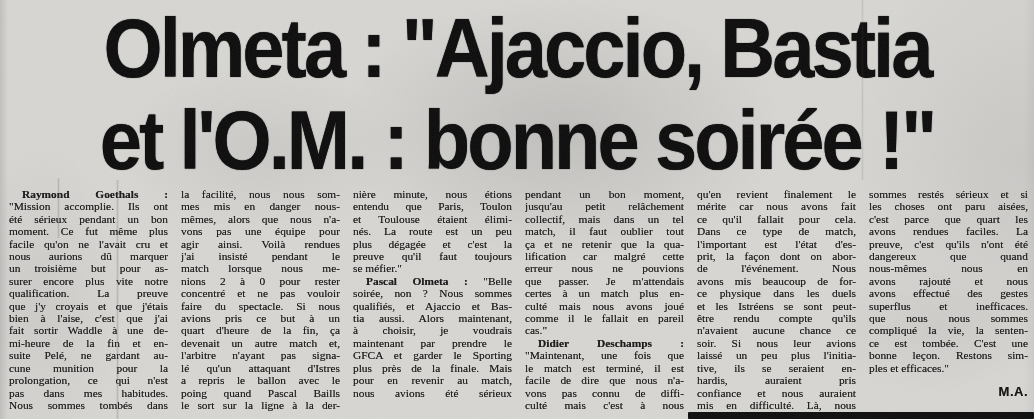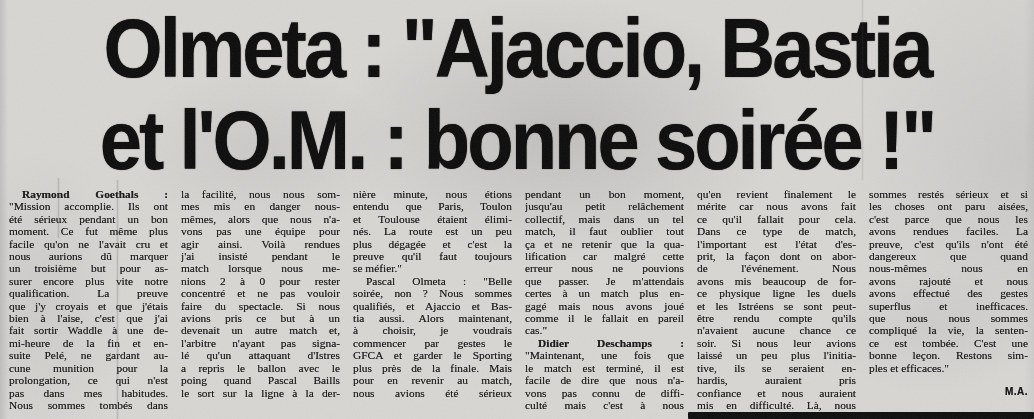--- a/index.html
+++ b/index.html
@@ -41,26 +41,26 @@
     display:flex;gap:13px;
   }
   .col{flex:1 1 0;overflow:hidden;}
   .line{
     font-size:11.4px;line-height:12.4px;min-height:12.4px;
     color:#181818;
     text-align:justify;text-align-last:justify;
     text-shadow:0 0 .5px rgba(25,25,25,.65);
   }
   .line.b{font-weight:700;}
-  .line .pre{font-weight:400;}
+  .line .pre{font-weight:700;}
   .line.ind{text-indent:13px;}
   .line.end{text-align-last:left;}
   .line.sig{
     text-align-last:right;font-family:"Liberation Sans",sans-serif;
-    font-weight:700;font-size:10px;letter-spacing:.5px;color:#111;
+    font-weight:700;font-size:13px;letter-spacing:.5px;color:#111;
   }
   .bottom-bar{
     position:absolute;left:688px;right:0;bottom:0;height:7px;
     background:#0d0d0d;border-radius:1px;
   }
   .grain{position:absolute;left:0;top:0;pointer-events:none;opacity:.5;}
 </style>
 </head>
 <body>
 
@@ -97,90 +97,91 @@
         <div class="line">mes mis en danger nous-</div>
         <div class="line">mêmes, alors que nous n'a-</div>
         <div class="line">vons pas une équipe pour</div>
         <div class="line">agir ainsi. Voilà rendues</div>
         <div class="line">j'ai insisté pendant le</div>
         <div class="line">match lorsque nous me-</div>
         <div class="line">nions 2 à 0 pour rester</div>
         <div class="line">concentré et ne pas vouloir</div>
         <div class="line">faire du spectacle. Si nous</div>
         <div class="line">avions pris ce but à un</div>
+        <div class="line">quart d'heure de la fin, ça</div>
         <div class="line">devenait un autre match et,</div>
         <div class="line">l'arbitre n'ayant pas signa-</div>
         <div class="line">lé qu'un attaquant d'Istres</div>
         <div class="line">a repris le ballon avec le</div>
         <div class="line">poing quand Pascal Baills</div>
         <div class="line">le sort sur la ligne à la der-</div>
       </div>
       <div class="col">
         <div class="line">nière minute, nous étions</div>
         <div class="line">entendu que Paris, Toulon</div>
         <div class="line">et Toulouse étaient élimi-</div>
         <div class="line">nés. La route est un peu</div>
         <div class="line">plus dégagée et c'est la</div>
         <div class="line">preuve qu'il faut toujours</div>
         <div class="line end">se méfier."</div>
         <div class="line ind"><span class="pre">Pascal Olmeta :</span> "Belle</div>
         <div class="line">soirée, non ? Nous sommes</div>
         <div class="line">qualifiés, et Ajaccio et Bas-</div>
         <div class="line">tia aussi. Alors maintenant,</div>
         <div class="line">à choisir, je voudrais</div>
-        <div class="line">commencer par gestes le</div>
+        <div class="line">maintenant par prendre le</div>
         <div class="line">GFCA et garder le Sporting</div>
         <div class="line">plus près de la finale. Mais</div>
         <div class="line">pour en revenir au match,</div>
         <div class="line">nous avions été sérieux</div>
       </div>
       <div class="col">
         <div class="line">pendant un bon moment,</div>
         <div class="line">jusqu'au petit relâchement</div>
         <div class="line">collectif, mais dans un tel</div>
         <div class="line">match, il faut oublier tout</div>
         <div class="line">ça et ne retenir que la qua-</div>
         <div class="line">lification car malgré cette</div>
         <div class="line">erreur nous ne pouvions</div>
         <div class="line">que passer. Je m'attendais</div>
         <div class="line">certes à un match plus en-</div>
-        <div class="line">gagé mais nous avons joué</div>
+        <div class="line">culté mais nous avons joué</div>
         <div class="line">comme il le fallait en pareil</div>
         <div class="line end">cas."</div>
         <div class="line b ind">Didier Deschamps :</div>
         <div class="line">"Maintenant, une fois que</div>
         <div class="line">le match est terminé, il est</div>
         <div class="line">facile de dire que nous n'a-</div>
         <div class="line">vons pas connu de diffi-</div>
         <div class="line">culté mais c'est à nous</div>
       </div>
       <div class="col">
         <div class="line">qu'en revient finalement le</div>
         <div class="line">mérite car nous avons fait</div>
         <div class="line">ce qu'il fallait pour cela.</div>
         <div class="line">Dans ce type de match,</div>
         <div class="line">l'important est l'état d'es-</div>
         <div class="line">prit, la façon dont on abor-</div>
         <div class="line">de l'événement. Nous</div>
         <div class="line">avons mis beaucoup de for-</div>
-        <div class="line">ce physique ligne les duels</div>
+        <div class="line">ce physique dans les duels</div>
         <div class="line">et les Istréens se sont peut-</div>
         <div class="line">être rendu compte qu'ils</div>
         <div class="line">n'avaient aucune chance ce</div>
         <div class="line">soir. Si nous leur avions</div>
         <div class="line">laissé un peu plus l'initia-</div>
         <div class="line">tive, ils se seraient en-</div>
         <div class="line">hardis, auraient pris</div>
         <div class="line">confiance et nous auraient</div>
         <div class="line">mis en difficulté. Là, nous</div>
       </div>
       <div class="col">
         <div class="line">sommes restés sérieux et si</div>
         <div class="line">les choses ont paru aisées,</div>
-        <div class="line">c'est parce que nous les</div>
+        <div class="line">c'est parce que quart les</div>
         <div class="line">avons rendues faciles. La</div>
         <div class="line">preuve, c'est qu'ils n'ont été</div>
         <div class="line">dangereux que quand</div>
         <div class="line">nous-mêmes nous en</div>
         <div class="line">avons rajouté et nous</div>
         <div class="line">avons effectué des gestes</div>
         <div class="line">superflus et inefficaces.</div>
         <div class="line">que nous nous sommes</div>
         <div class="line">compliqué la vie, la senten-</div>
         <div class="line">ce est tombée. C'est une</div>

